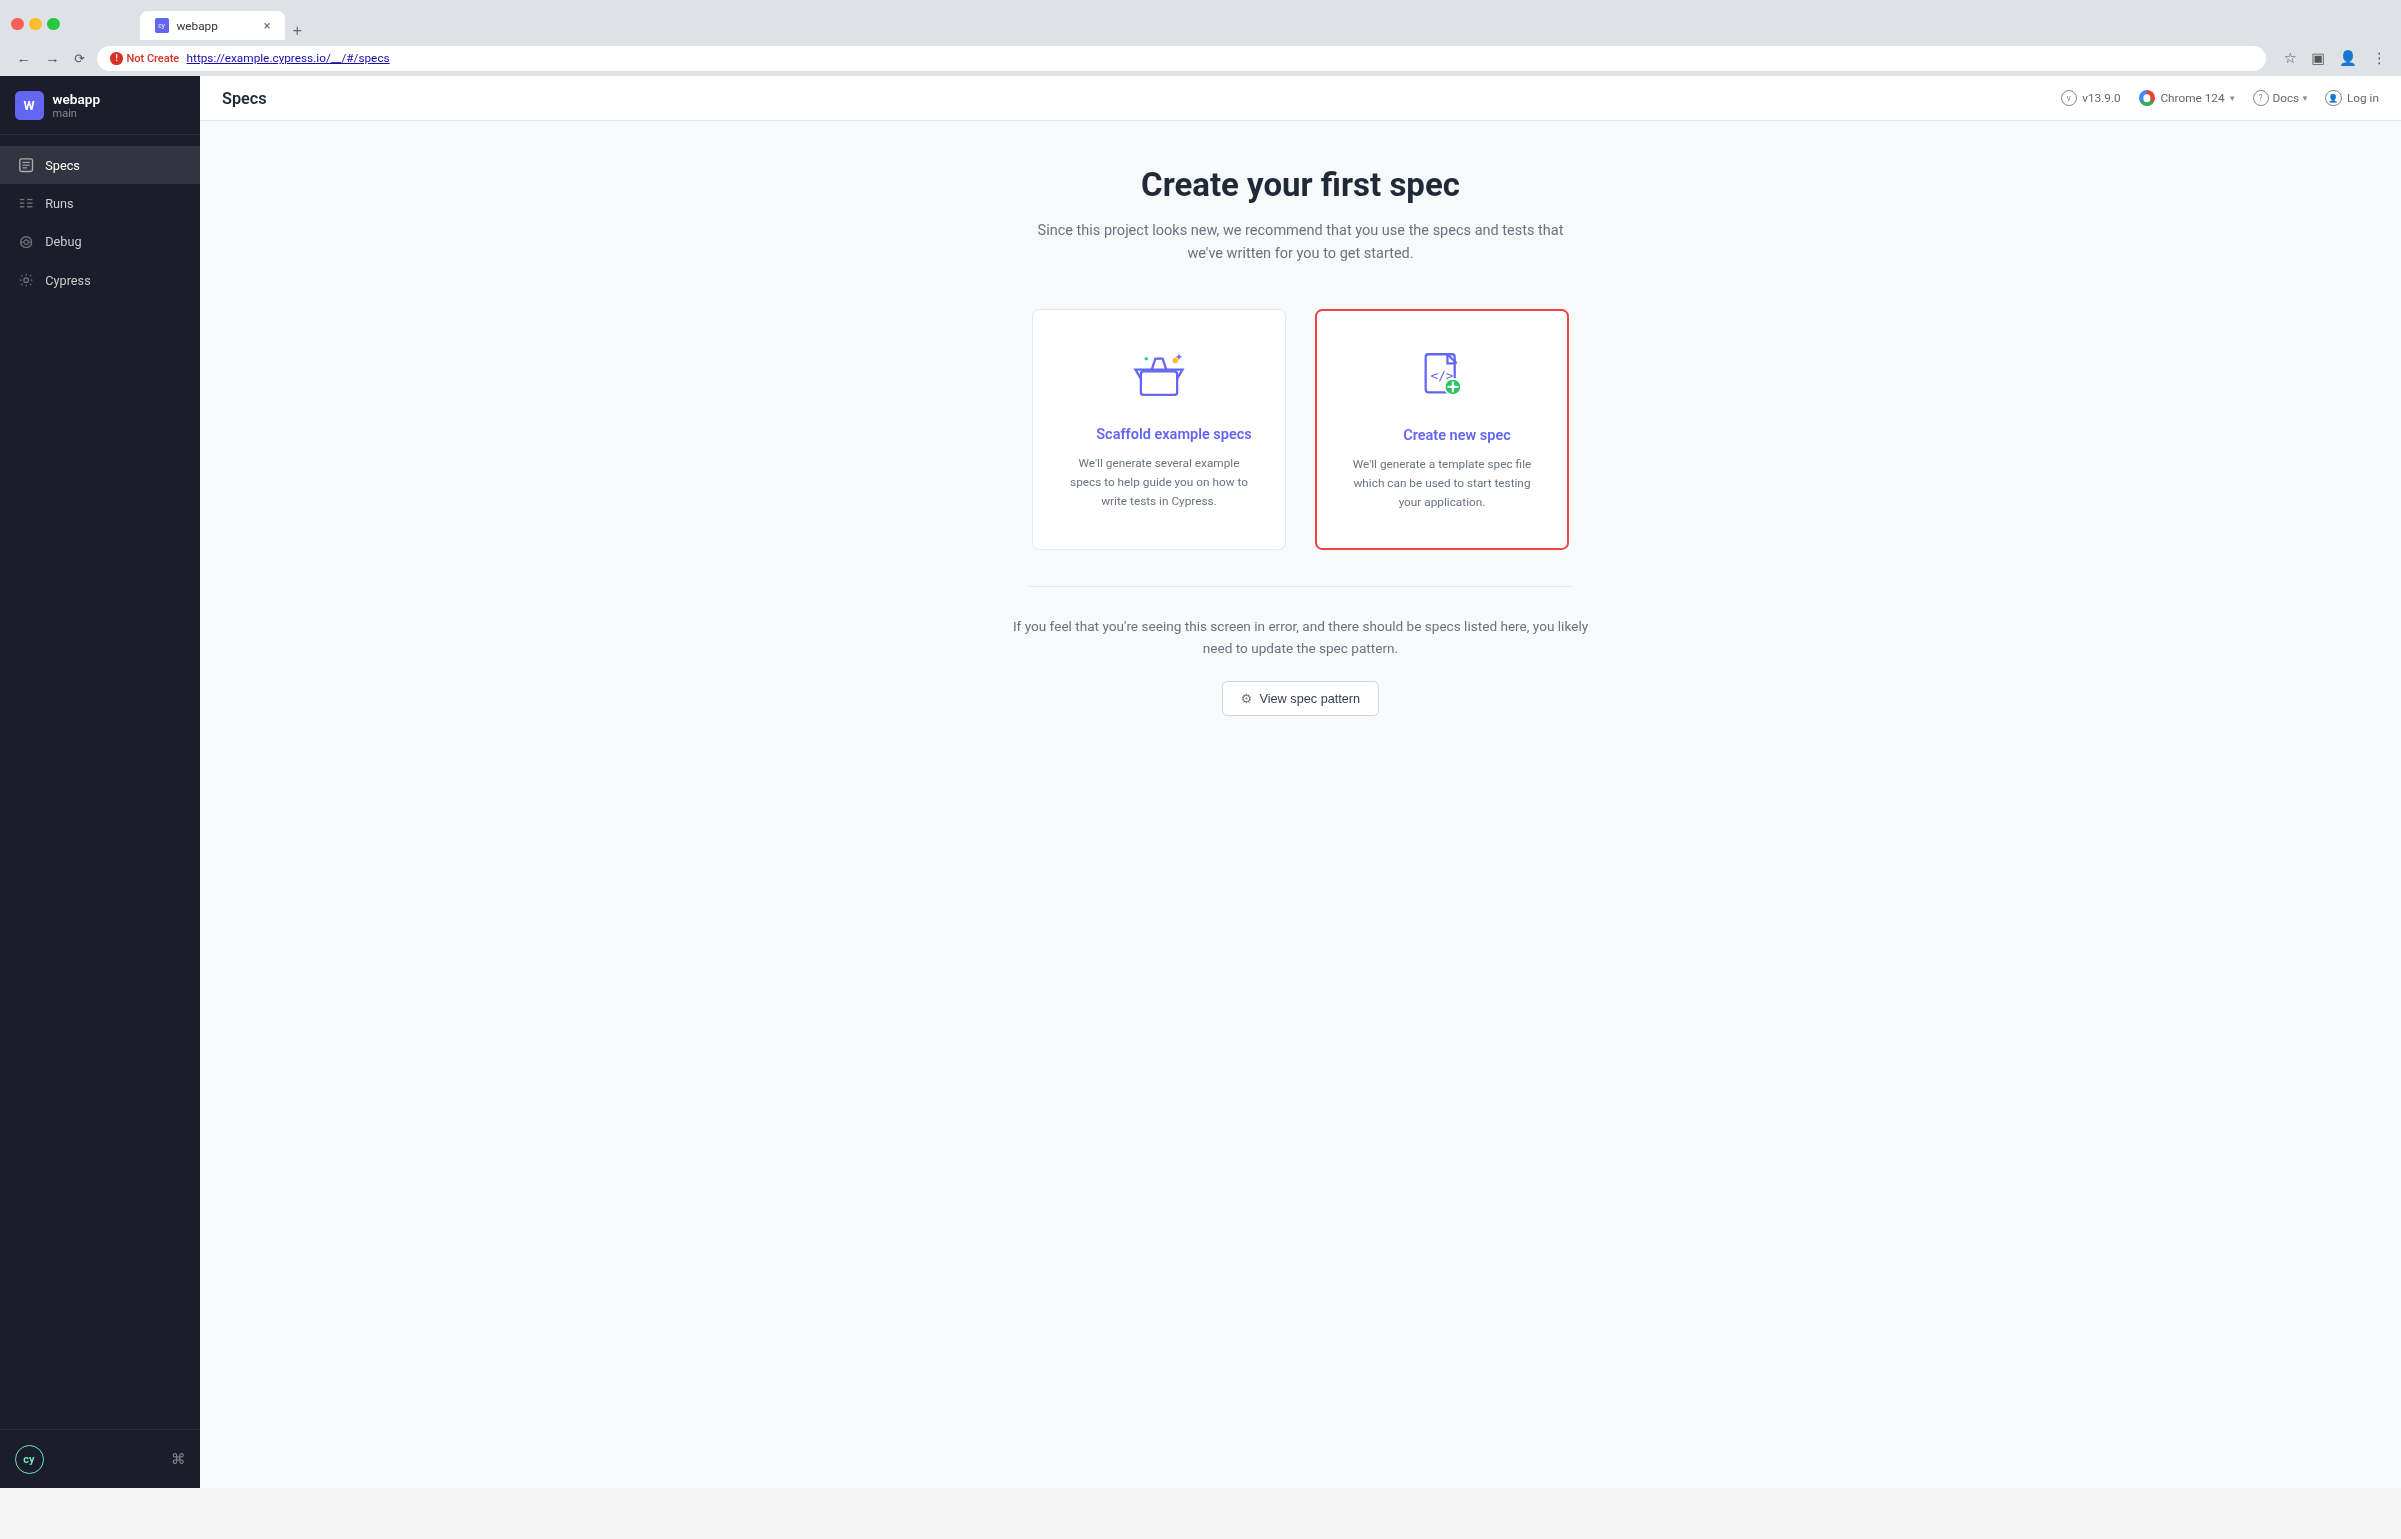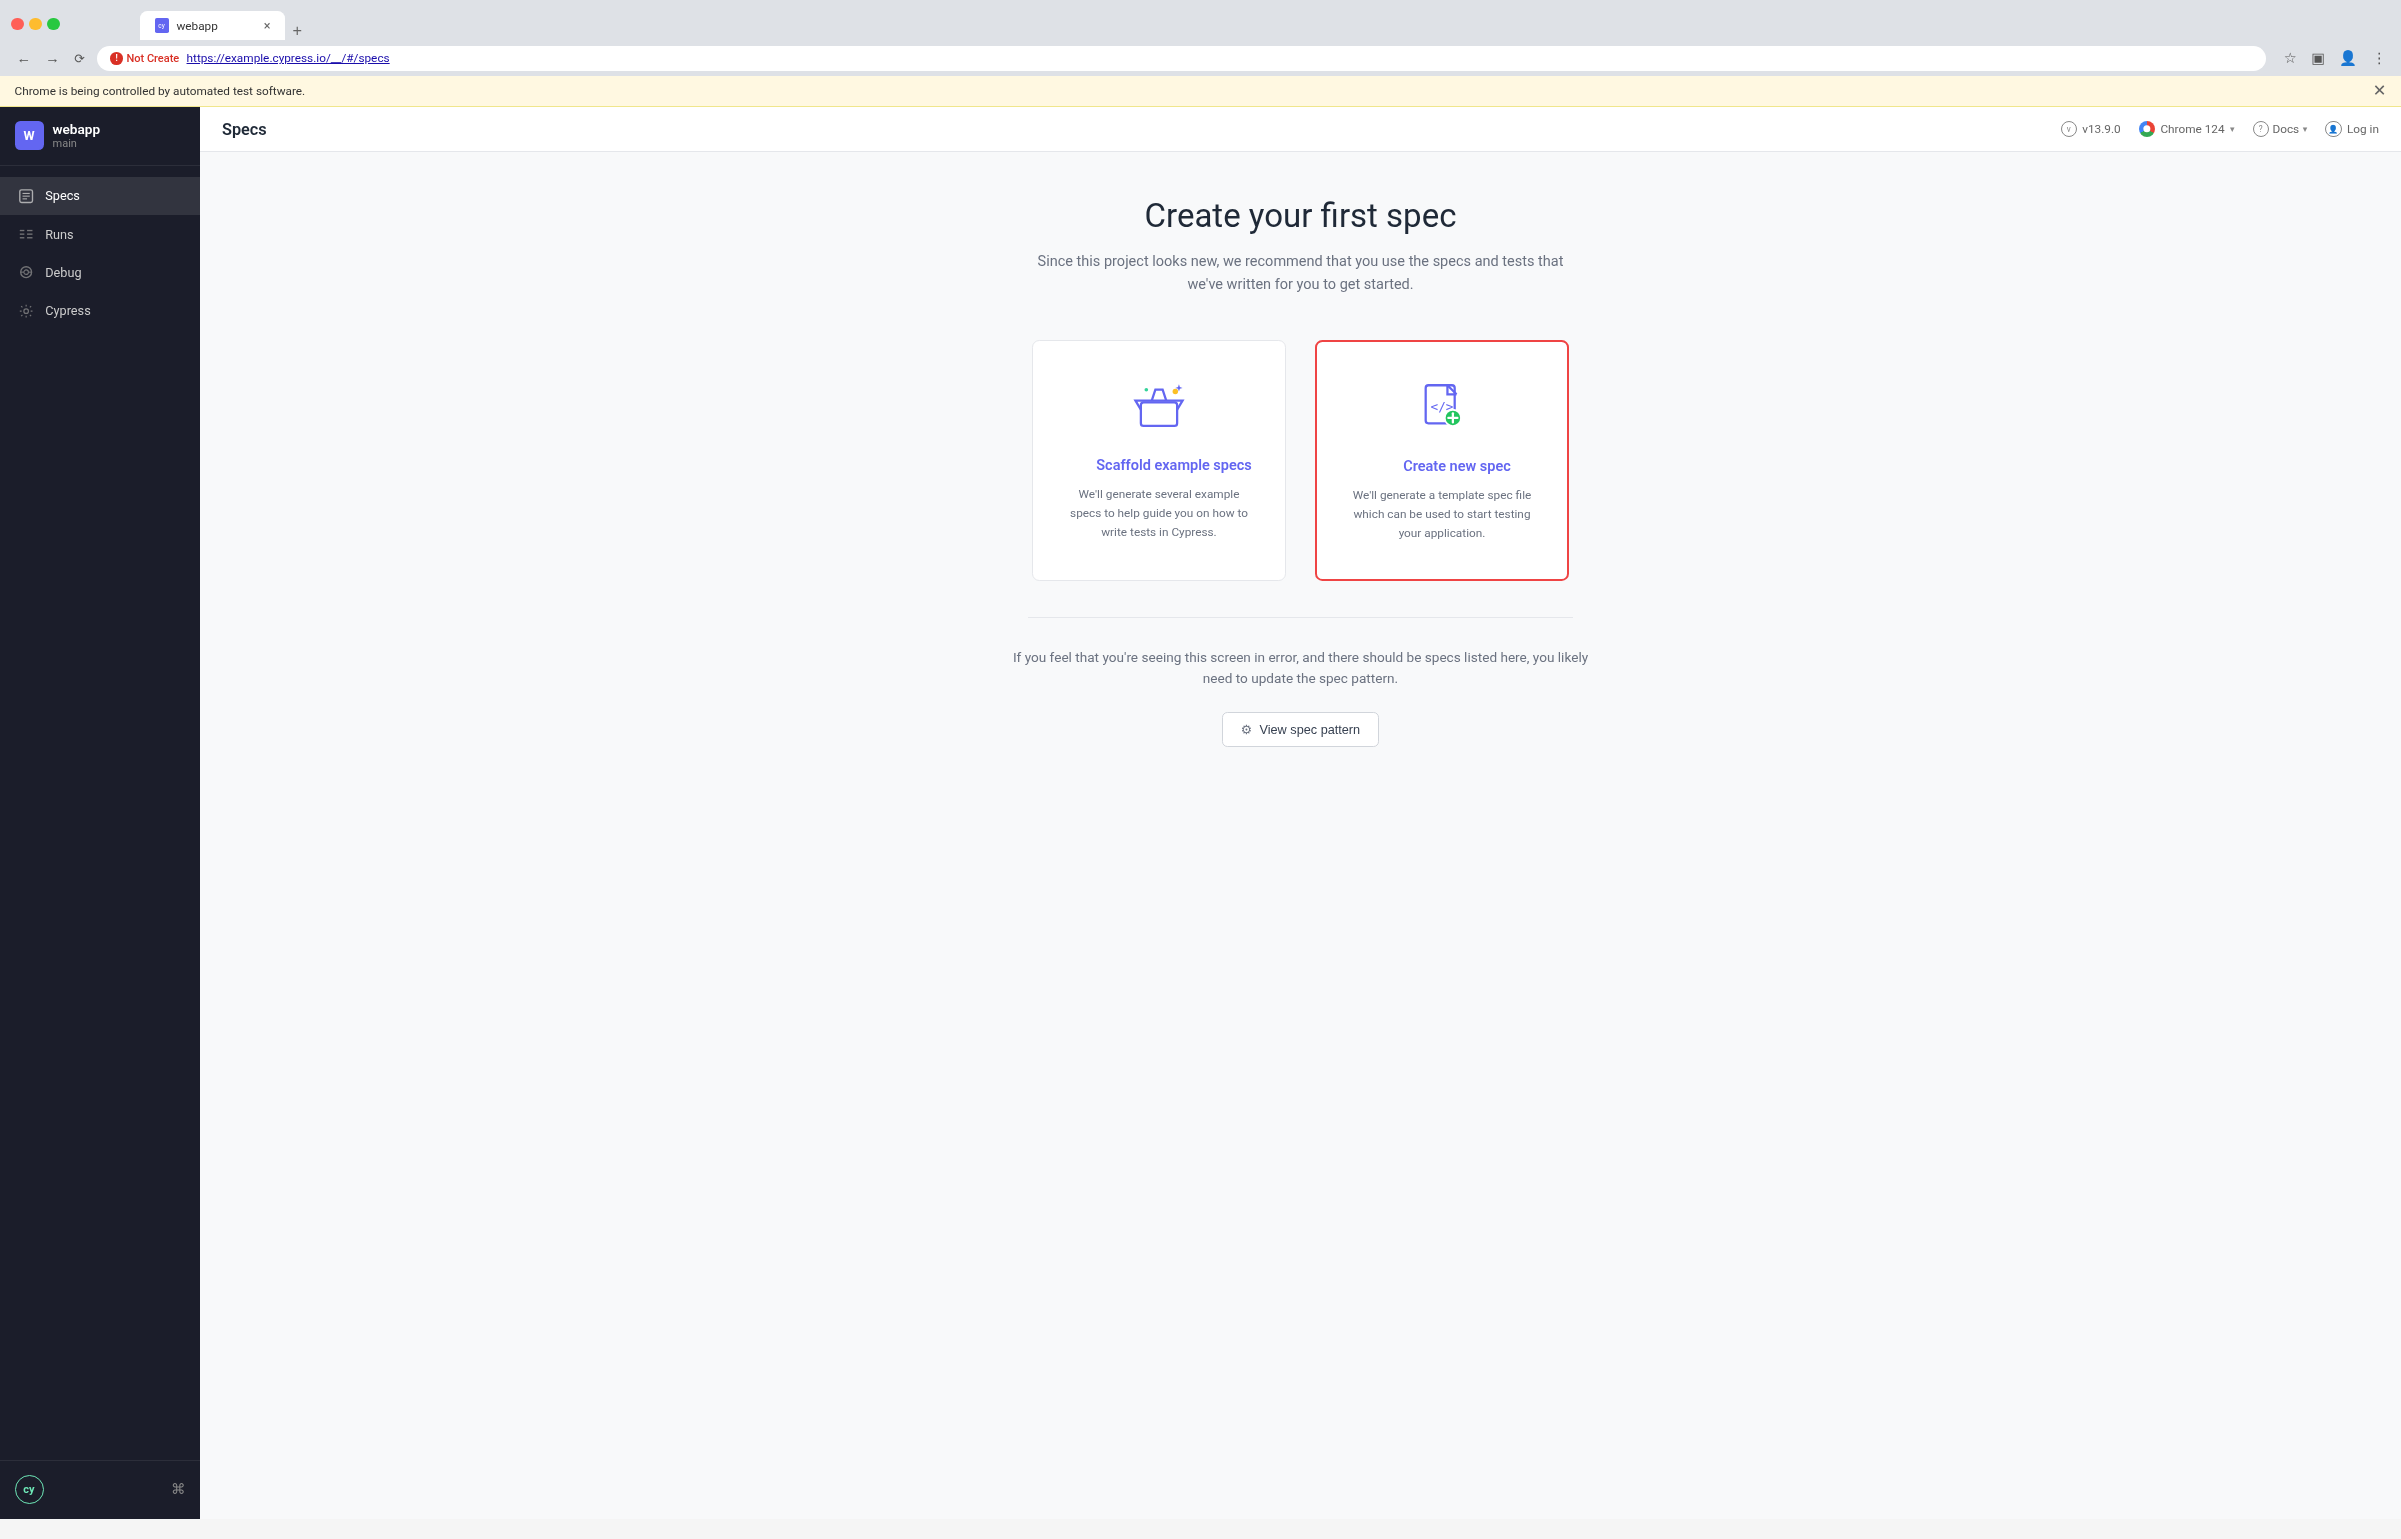--- a/index.html
+++ b/index.html
@@ -59,21 +59,21 @@
     .chrome-badge { display: flex; align-items: center; gap: 5.4px; font-size: 11.8px; color: #666; cursor: pointer; }
     .chrome-circle { width: 16.3px; height: 16.3px; border-radius: 50%; background: conic-gradient(#ea4335 0deg 120deg, #34a853 120deg 240deg, #4285f4 240deg 360deg); position: relative; }
     .chrome-circle::after { content: ''; position: absolute; top: 50%; left: 50%; transform: translate(-50%, -50%); width: 7.3px; height: 7.3px; border-radius: 50%; background: #fff; }
     .docs-link { display: flex; align-items: center; gap: 3.6px; font-size: 11.8px; color: #666; cursor: pointer; }
     .login-btn { display: flex; align-items: center; gap: 5.4px; font-size: 11.8px; color: #666; cursor: pointer; }
     .user-circle { width: 16.3px; height: 16.3px; border-radius: 50%; border: 1.4px solid #888; display: flex; align-items: center; justify-content: center; font-size: 8.2px; color: #888; }
     .chevron { font-size: 9px; color: #888; }
 
     
     .page-body { flex: 1; display: flex; flex-direction: column; align-items: center; padding: 44px 29px; overflow-y: auto; }
-    .hero-title { font-size: 33px; font-weight: 400; color: #1f2937; margin-bottom: 14.5px; text-align: center; }
+    .hero-title { font-size: 33px; font-weight: 700; color: #1f2937; margin-bottom: 14.5px; text-align: center; }
     .hero-subtitle { font-size: 14.5px; color: #6b7280; text-align: center; max-width: 545px; line-height: 1.6; margin-bottom: 44px; }
     .cards-row { display: flex; gap: 29px; justify-content: center; margin-bottom: 36px; }
     .card { background: #fff; border: 0.9px solid #e5e7eb; border-radius: 7.3px; padding: 36px 29px; width: 254px; display: flex; flex-direction: column; align-items: center; text-align: center; cursor: pointer; transition: box-shadow 0.15s; }
     .card.selected { border: 2.3px solid #ef4444; box-shadow: 0 0 0 0px #ef4444; }
     .card-icon { margin-bottom: 18px; }
     .card-title { font-size: 14.5px; font-weight: 600; color: #6366f1; margin-bottom: 11px; margin-left: 30px; }
     .card-desc { font-size: 11.8px; color: #6b7280; line-height: 1.6; }
     .divider { width: 545px; max-width: 100%; height: 0.9px; background: #e5e7eb; margin-bottom: 29px; }
     .error-message { font-size: 13.6px; color: #6b7280; text-align: center; max-width: 581px; line-height: 1.6; margin-bottom: 22px; }
     .view-spec-btn { display: flex; align-items: center; gap: 7.3px; padding: 9px 18px; border: 0.9px solid #d1d5db; border-radius: 5.4px; background: #fff; cursor: pointer; font-size: 12.7px; color: #374151; }
@@ -116,24 +116,20 @@
       </div>
       <span class="url-text">https://example.cypress.io/__/#/specs</span>
     </div>
     <div class="toolbar-icons">
       <button class="toolbar-icon">☆</button>
       <button class="toolbar-icon">▣</button>
       <button class="toolbar-icon">👤</button>
       <button class="toolbar-icon">⋮</button>
     </div>
   </div>
-  <div class="automation-bar">
-    <span>Chrome is being controlled by automated test software.</span>
-    <button class="close-automation">✕</button>
-  </div>
 </div>
 
 <div class="app">
 
   <div class="sidebar">
     <div class="sidebar-header">
       <div class="app-icon">W</div>
       <div>
         <div class="app-name">webapp</div>
         <div class="app-branch">main</div>

